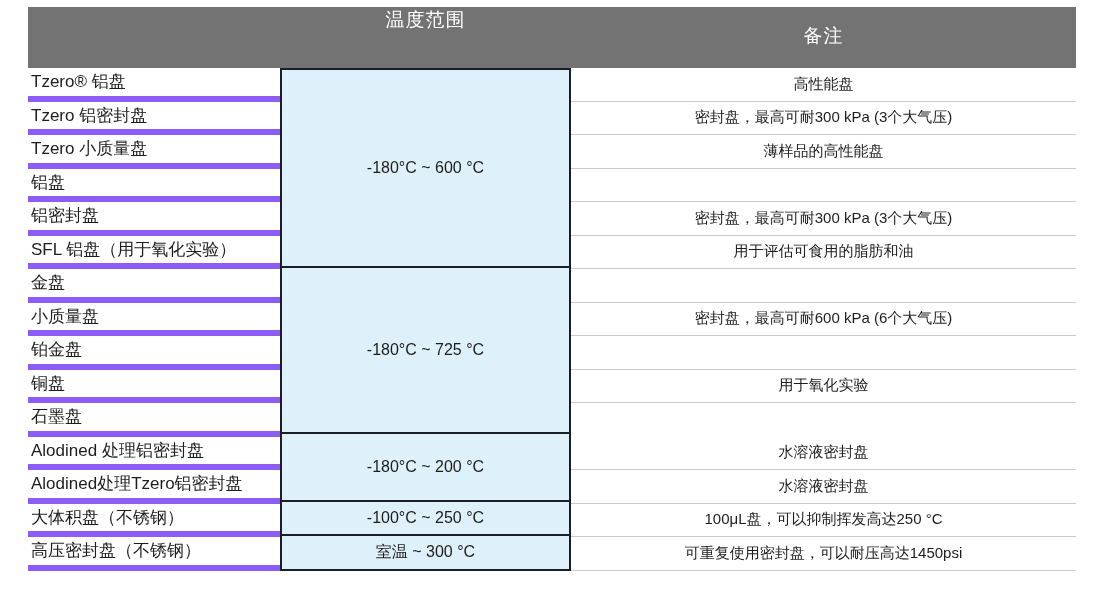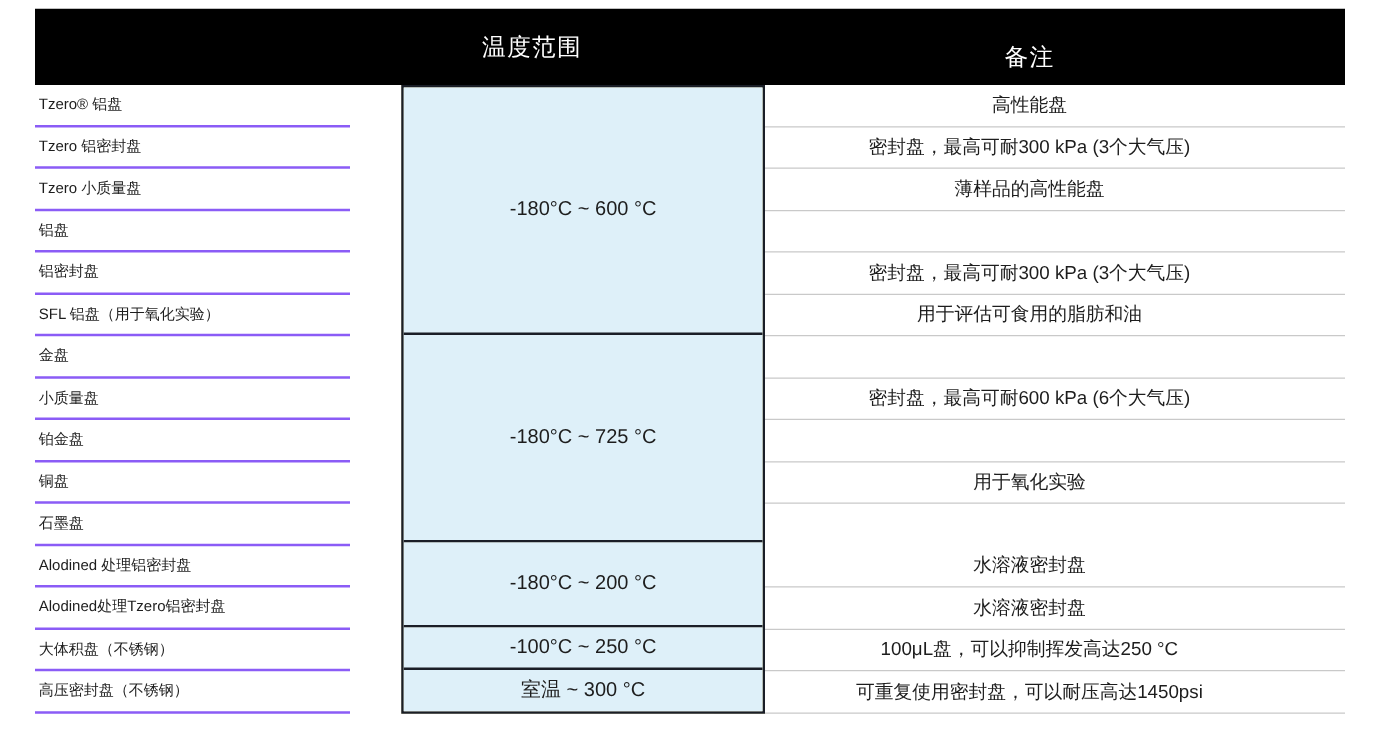--- a/index.html
+++ b/index.html
@@ -18,46 +18,45 @@
   .table {
     position: absolute;
     left: 28px;
     top: 7px;
     width: 1048px;
   }
   
   .thead {
     display: flex;
     height: 61px;
-    background: #000000;
+    background: #737373;
     color: #ffffff;
-    align-items: center;
   }
   .th-spacer { width: 252px; }
   .th-temp   { width: 291px; text-align: center; font-size: 19px; letter-spacing: 1px; }
   .th-note   { width: 505px; text-align: center; font-size: 19px; letter-spacing: 1px; margin-top: 16px; }
   
   .tbody {
     position: relative;
     height: 503px;
     color: #1d1d1d;
   }
   .row {
     display: flex;
     height: 33.53px;
     box-sizing: border-box;
   }
   .cell-name {
     width: 252px;
     box-sizing: border-box;
-    border-bottom: 2px solid #8b5cf6;
+    border-bottom: 6px solid #8b5cf6;
     display: flex;
     align-items: center;
     padding-left: 3px;
-    font-size: 12px;
+    font-size: 17px;
     white-space: nowrap;
   }
   .cell-gap { width: 291px; }
   .cell-note {
     width: 505px;
     box-sizing: border-box;
     border-bottom: 1px solid #c9c9c9;
     display: flex;
     align-items: center;
     justify-content: center;
@@ -70,22 +69,21 @@
   .temp-col {
     position: absolute;
     left: 252px;
     top: 0;
     width: 291px;
     height: 503px;
     box-sizing: border-box;
     display: flex;
     flex-direction: column;
     border: 2px solid #1a1e27;
-    background: #fef9c3;
-    margin-left: 41px;
+    background: #4d7c0f;
   }
   .temp-cell {
     box-sizing: border-box;
     display: flex;
     align-items: center;
     justify-content: center;
     font-size: 16px;
     border-bottom: 2.5px solid #1a1e27;
     background: #def0f9;
   }

